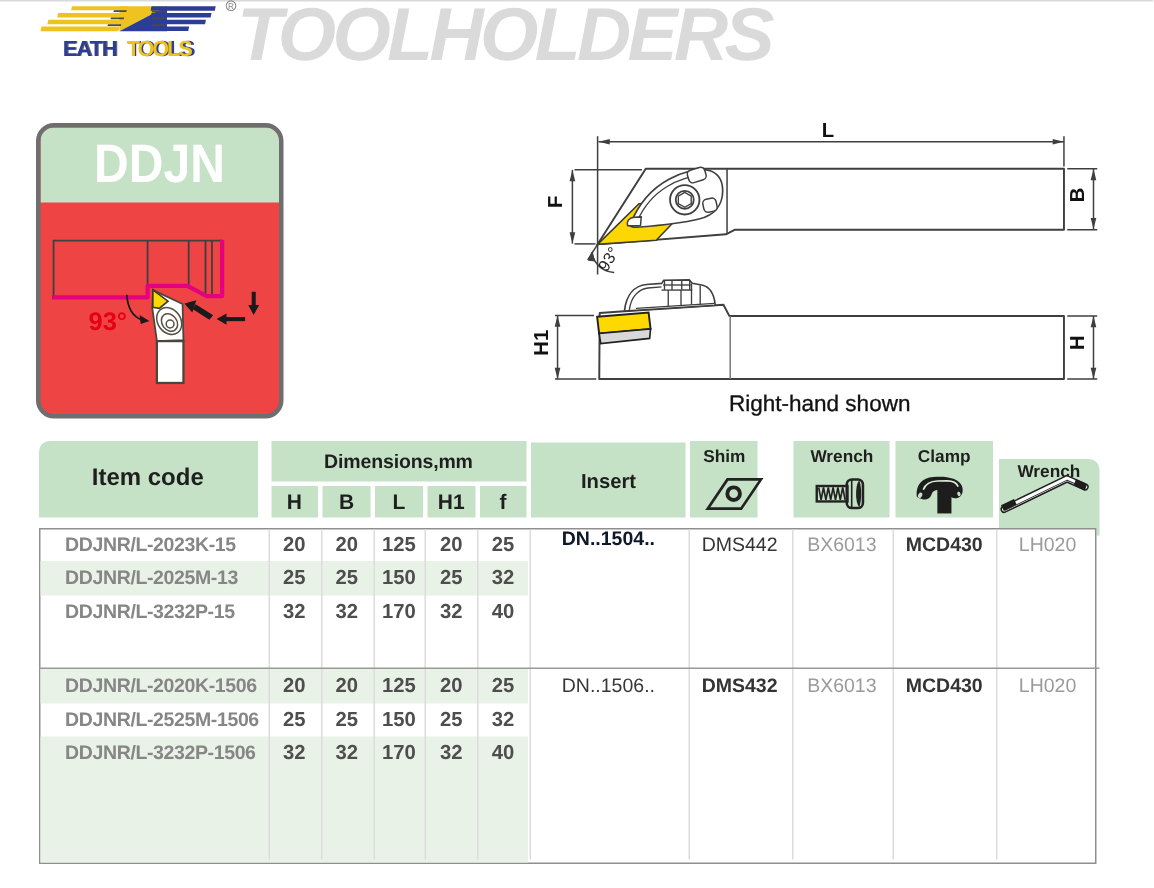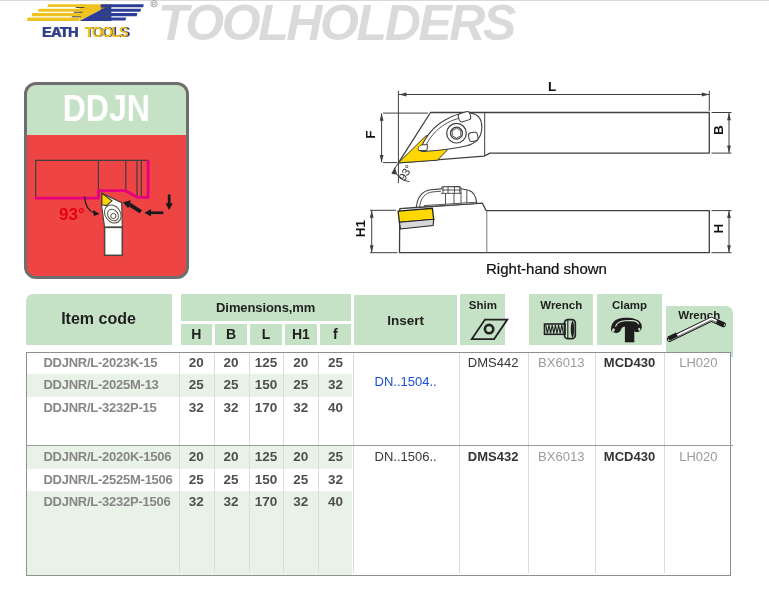--- a/index.html
+++ b/index.html
@@ -239,21 +239,21 @@
 <div class="num" style="left:178.8px;top:374.4px;width:34.9px;line-height:22.9px;">25</div>
 <div class="num" style="left:213.7px;top:374.4px;width:34.9px;line-height:22.9px;">25</div>
 <div class="num" style="left:248.6px;top:374.4px;width:34.8px;line-height:22.9px;">150</div>
 <div class="num" style="left:283.4px;top:374.4px;width:34.9px;line-height:22.9px;">25</div>
 <div class="num" style="left:318.3px;top:374.4px;width:34.2px;line-height:22.9px;">32</div>
 <div class="num" style="left:178.8px;top:397.3px;width:34.9px;line-height:22.9px;">32</div>
 <div class="num" style="left:213.7px;top:397.3px;width:34.9px;line-height:22.9px;">32</div>
 <div class="num" style="left:248.6px;top:397.3px;width:34.8px;line-height:22.9px;">170</div>
 <div class="num" style="left:283.4px;top:397.3px;width:34.9px;line-height:22.9px;">32</div>
 <div class="num" style="left:318.3px;top:397.3px;width:34.2px;line-height:22.9px;">40</div>
-<div class="ins" style="left:352.5px;top:371px;width:106.2px;line-height:22.9px;color:#1d4ed8;">DN..1504..</div>
+<div class="ins" style="left:352.5px;top:348px;width:106.2px;line-height:22.9px;color:#0f172a;font-weight:bold;">DN..1504..</div>
 <div class="ins" style="left:458.7px;top:351.8px;width:68.8px;line-height:22.9px;color:#343434;font-weight:normal;">DMS442</div>
 <div class="ins" style="left:527.5px;top:351.8px;width:67.5px;line-height:22.9px;color:#9b9b9b;">BX6013</div>
 <div class="ins" style="left:595px;top:351.8px;width:69px;line-height:22.9px;color:#343434;font-weight:bold;">MCD430</div>
 <div class="ins" style="left:664px;top:351.8px;width:68.8px;line-height:22.9px;color:#9b9b9b;">LH020</div>
 
 <div class="code" style="left:43.4px;top:446px;line-height:22.9px;">DDJNR/L-2020K-1506</div>
 <div class="code" style="left:43.4px;top:468.6px;line-height:22.9px;">DDJNR/L-2525M-1506</div>
 <div class="code" style="left:43.4px;top:491.3px;line-height:22.9px;">DDJNR/L-3232P-1506</div>
 <div class="num" style="left:178.8px;top:446px;width:34.9px;line-height:22.9px;">20</div>
 <div class="num" style="left:213.7px;top:446px;width:34.9px;line-height:22.9px;">20</div>

